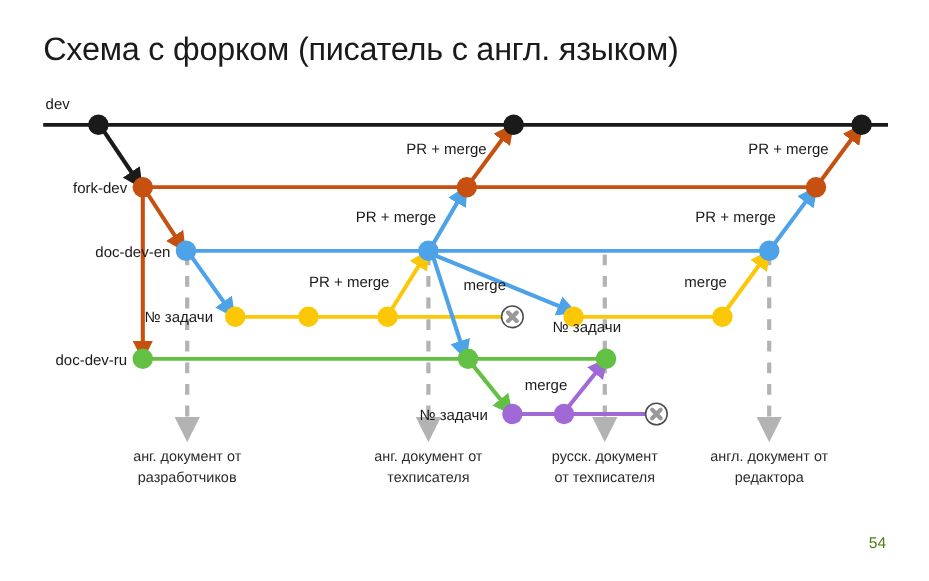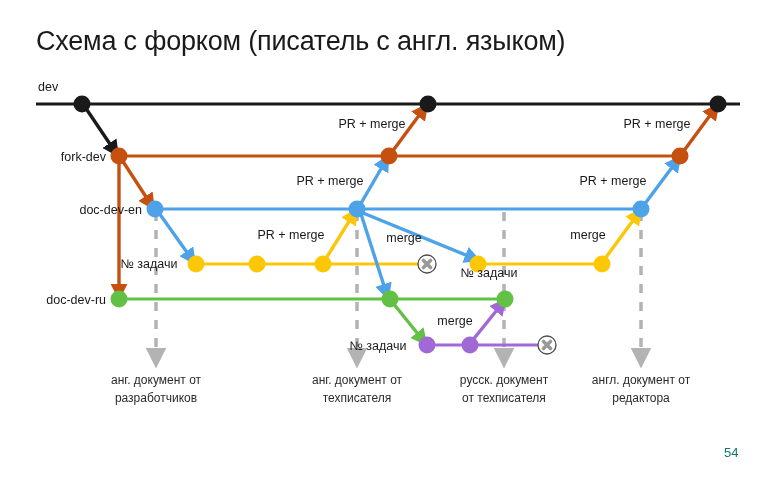--- a/index.html
+++ b/index.html
@@ -22,21 +22,21 @@
     font-size: 27px;
     color: #1a1a1a;
     letter-spacing: -0.2px;
     white-space: nowrap;
   }
   #page-number {
     position: absolute;
     left: 724px;
     top: 445px;
     font-size: 13px;
-    color: #0f766e;
+    color: #4d7c0f;
     text-align: center;
   }
   svg#diagram {
     position: absolute;
     left: 0;
     top: 0;
     width: 774px;
     height: 484px;
   }
   .lbl {

